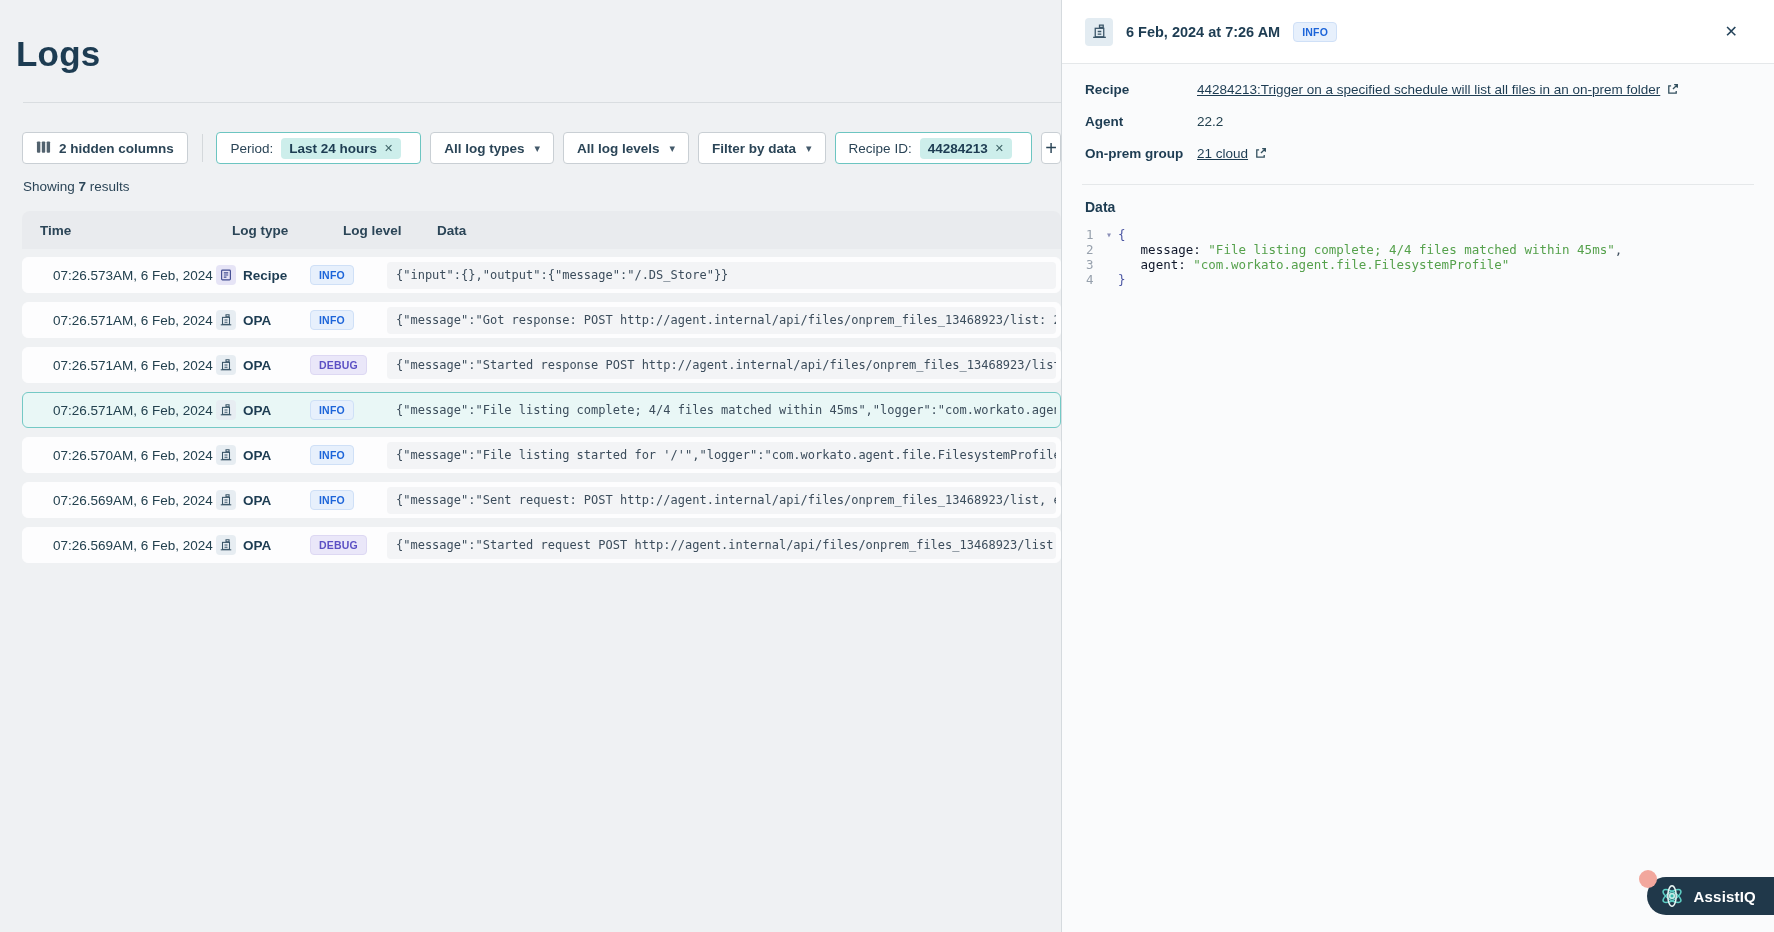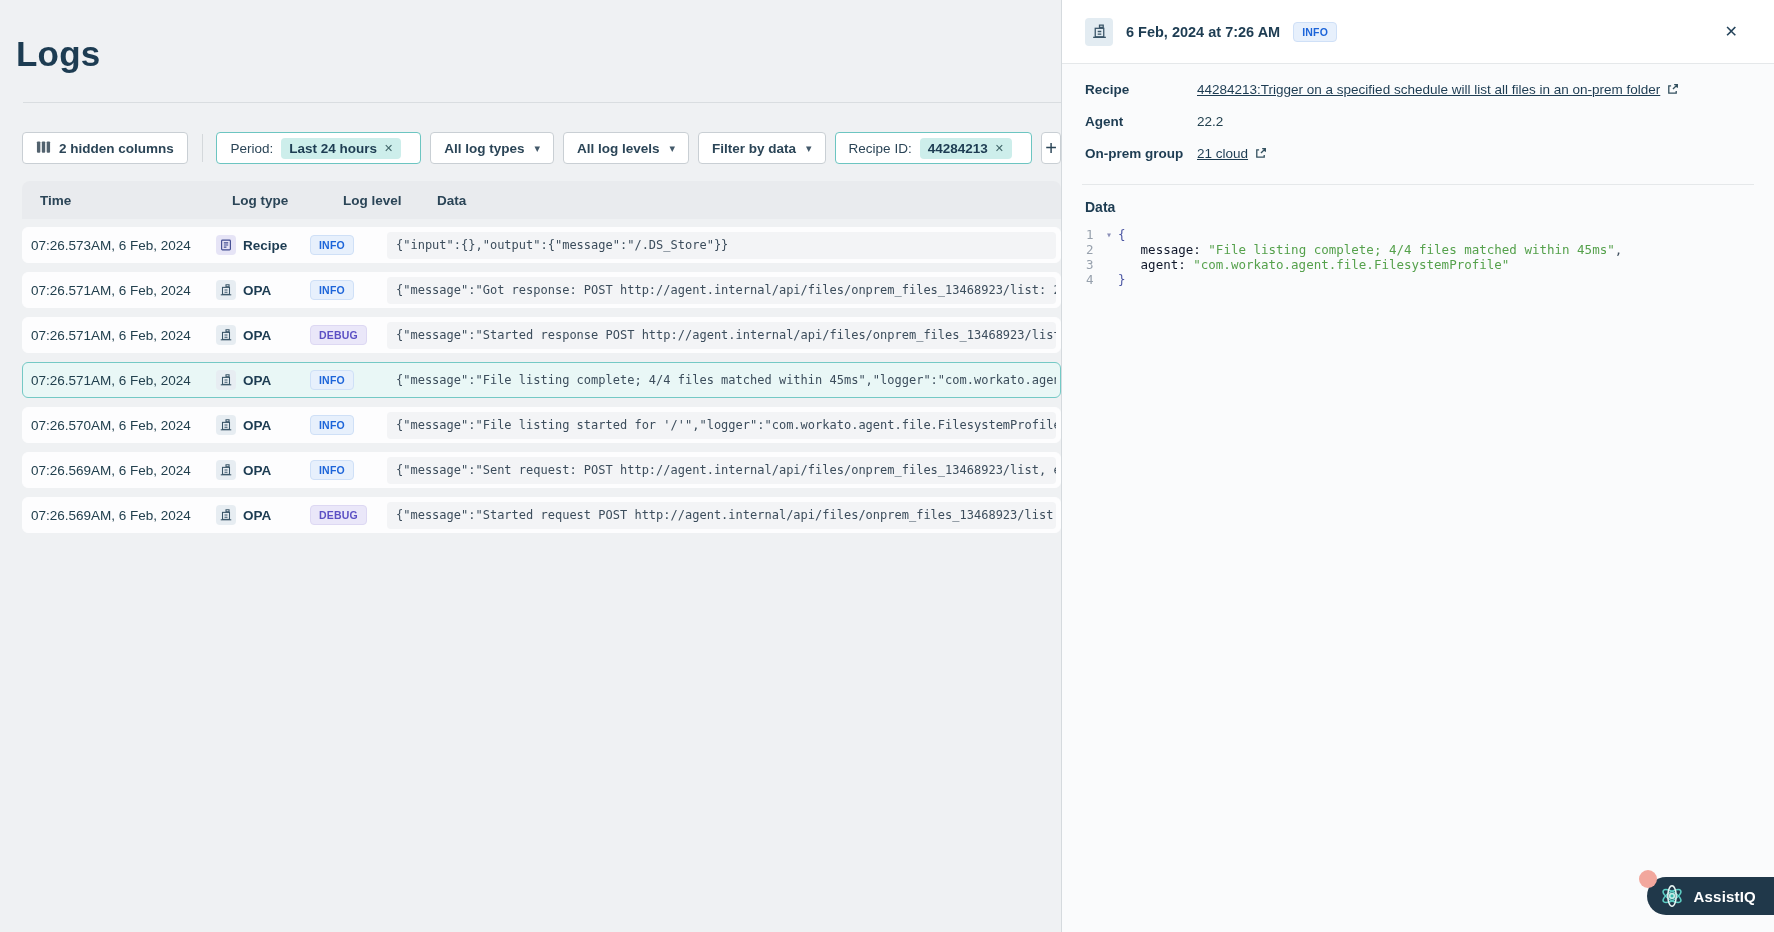--- a/index.html
+++ b/index.html
@@ -23,21 +23,21 @@
                       padding:3px 8px; font-weight:bold; color:#1d3c52; }
   .chip .chip-x { font-size:11px; color:#3f6468; font-weight:normal; }
   .add-btn { width:30px; justify-content:center; padding:0; font-size:20px; font-weight:normal; color:#2b4557; }
 
   .results-line { margin:15px 0 0 23px; font-size:13.5px; color:#2b4557; }
   .results-line b { font-weight:bold; }
 
   .logtable { margin:17px 0 0 22px; width:1039px; }
   .thead { display:flex; background:#e9ebee; border-radius:8px 8px 0 0; height:38px; align-items:center;
            font-size:13.5px; font-weight:bold; color:#2b4557;gap:17px; }
-  .col-time  { width:193px; padding-left:8px; }
+  .col-time  { width:193px; padding-left:30px; }
   .col-type  { width:94px;  }
   .col-level { width:77px;  }
   .col-data  { flex:1; min-width:0; padding-right:4px; }
   .thead .col-time { padding-left:18px; }
   .tbody { display:flex; flex-direction:column; gap:9px; margin-top:8px; }
   .row { display:flex; align-items:center; height:36px; background:#fdfdfe; border:1px solid #fdfdfe; border-radius:6px; cursor:pointer; }
   .row.selected { background:#e9f7f6; border-color:#74c9c5; }
   .cell-time { font-size:13.5px; color:#23414f; }
   .type-wrap { display:flex; align-items:center; gap:7px; }
   .type-icon { width:20px; height:20px; border-radius:4px; display:inline-flex; align-items:center; justify-content:center; }
@@ -142,20 +142,23 @@
         <span>Recipe ID:</span>
         <span class="chip-value">
           <span>44284213</span>
           <span class="chip-x">✕</span>
         </span>
       </button>
 
       <button class="tbtn add-btn">+</button>
     </div>
 
+    <div class="results-line">
+      <span>Showing</span> <b>7</b> <span>results</span>
+    </div>
 
     <div class="logtable">
       <div class="thead">
         <div class="col-time">Time</div>
         <div class="col-type">Log type</div>
         <div class="col-level">Log level</div>
         <div class="col-data">Data</div>
       </div>
       <div class="tbody">
     <div class="row">

